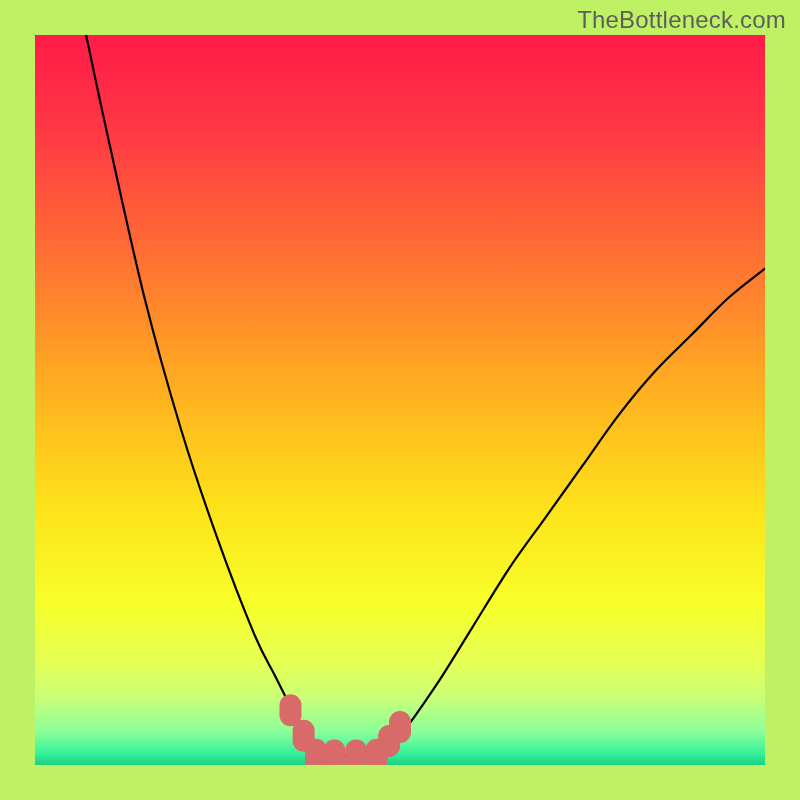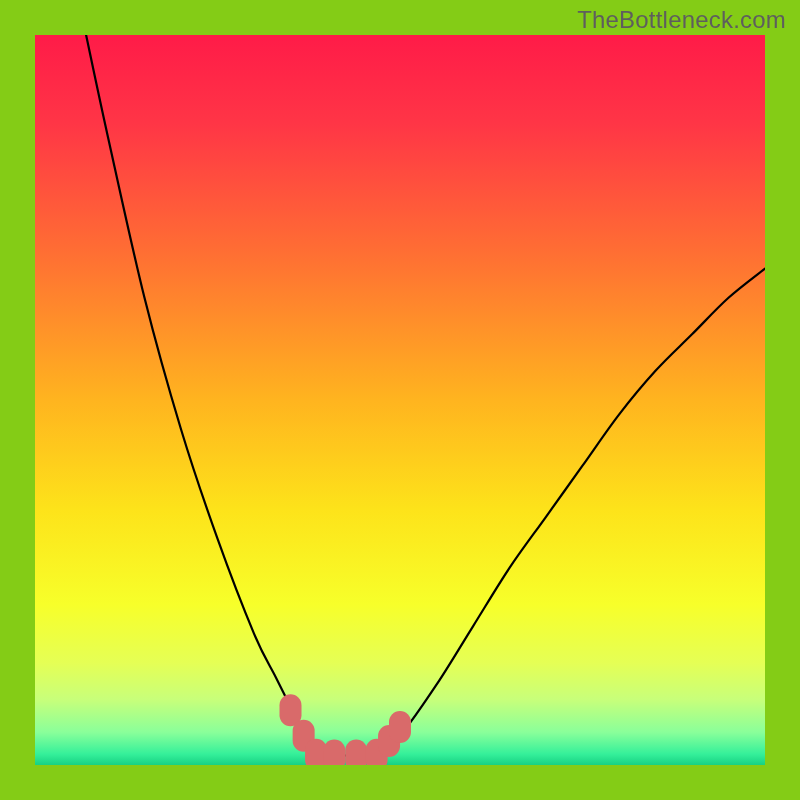--- a/index.html
+++ b/index.html
@@ -10,21 +10,21 @@
     background: #000;
     overflow: hidden;
     font-family: Arial, Helvetica, sans-serif;
   }
   .frame {
     position: absolute;
     left: 0;
     top: 0;
     width: 800px;
     height: 800px;
-    background: #84cc16;
+    background: #bef264;
   }
   .plot-area {
     position: absolute;
     left: 35px;
     top: 35px;
     width: 730px;
     height: 730px;
     overflow: hidden;
   }
   .watermark {

